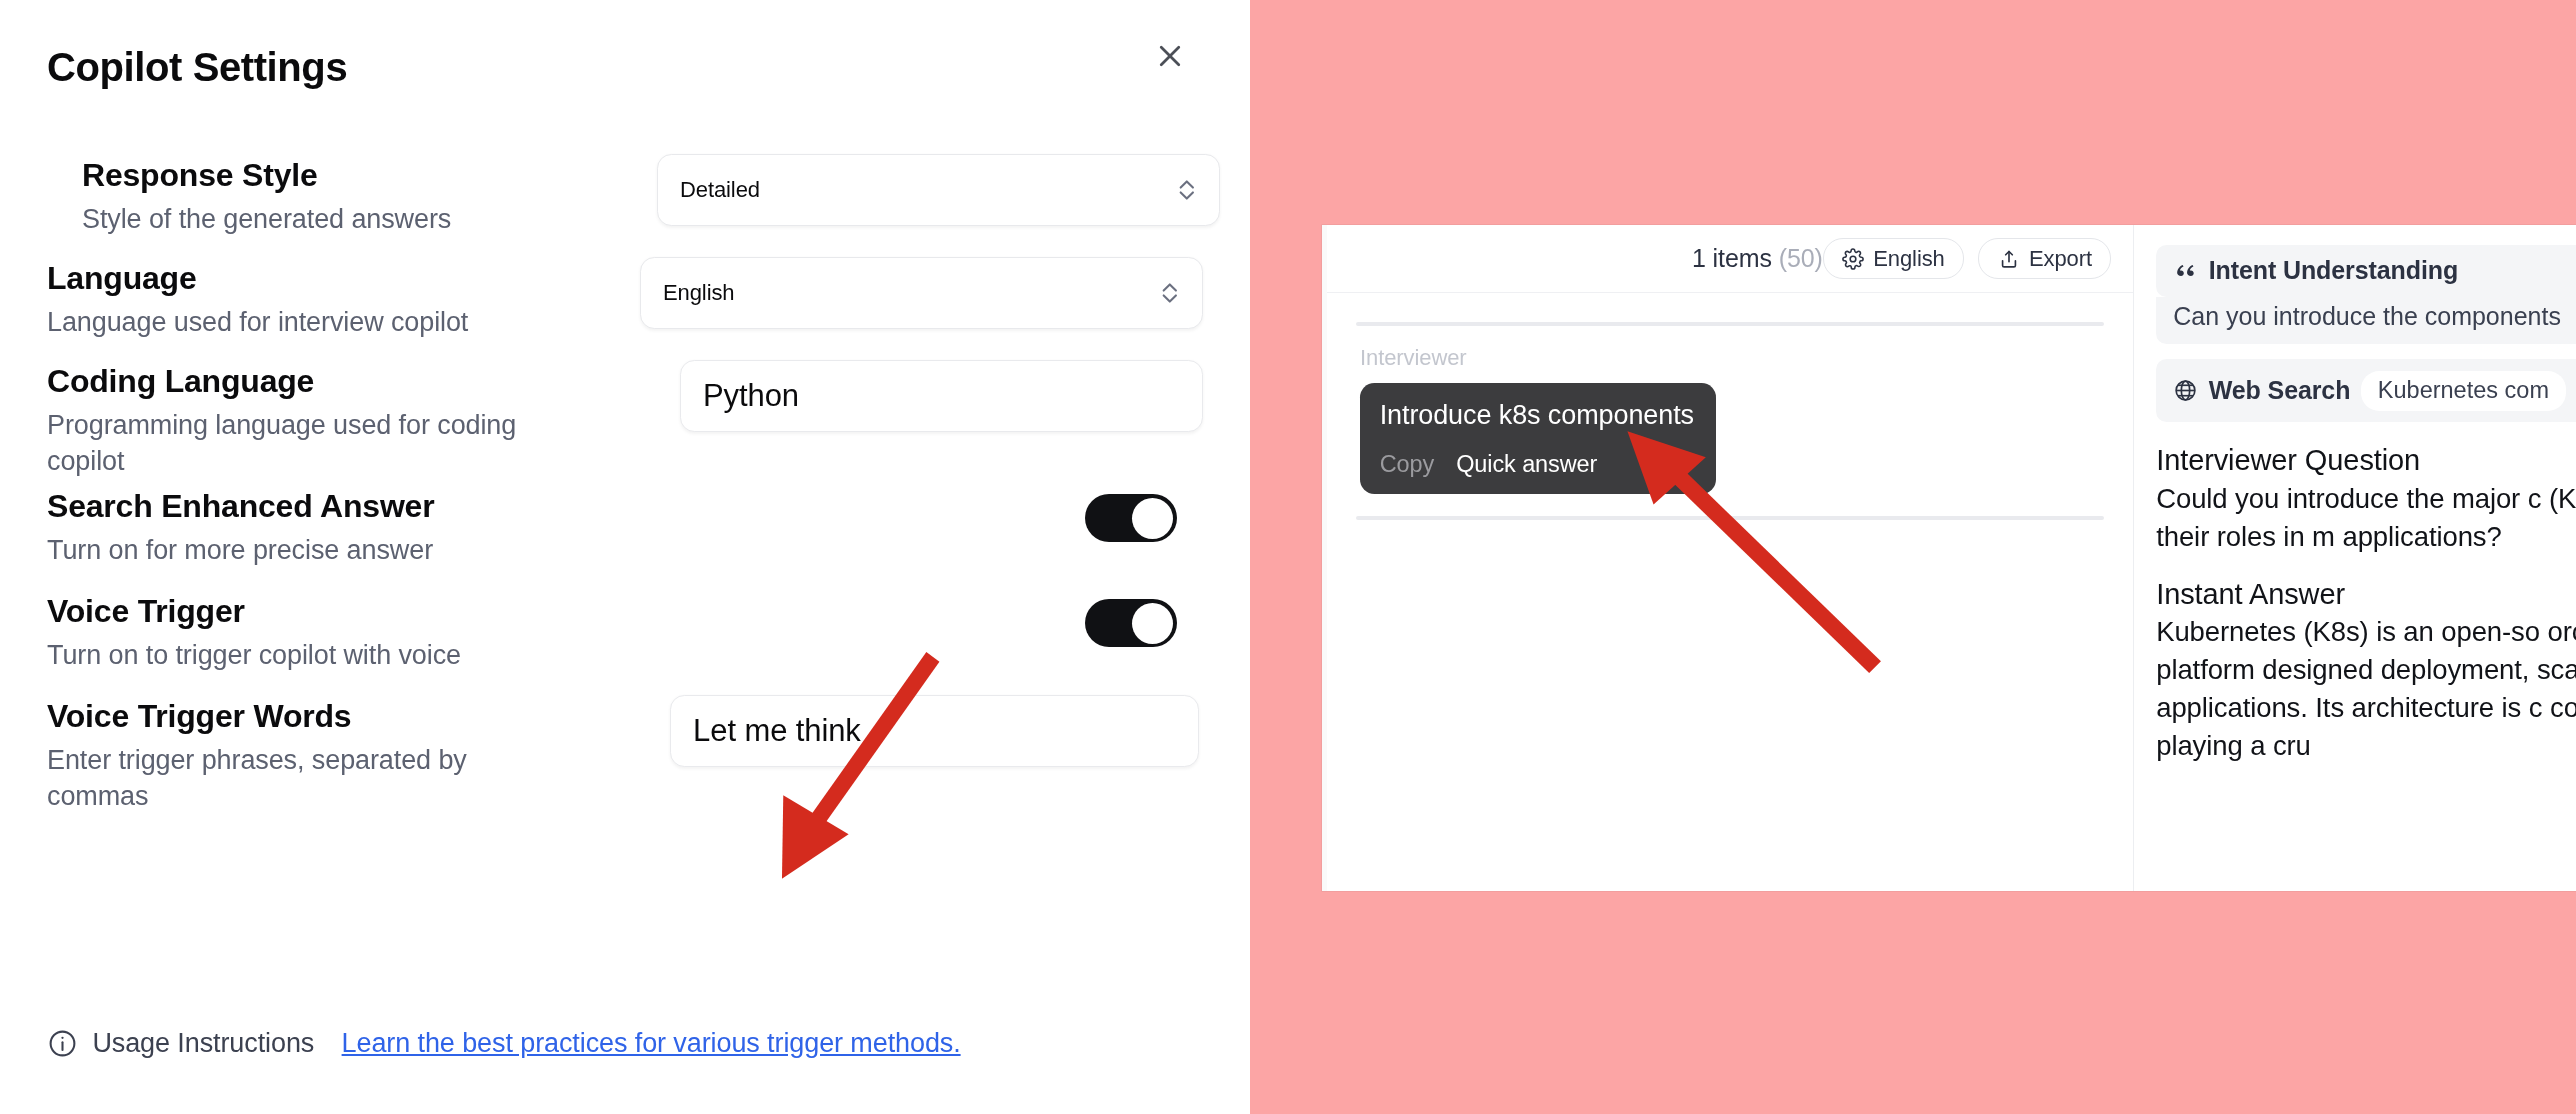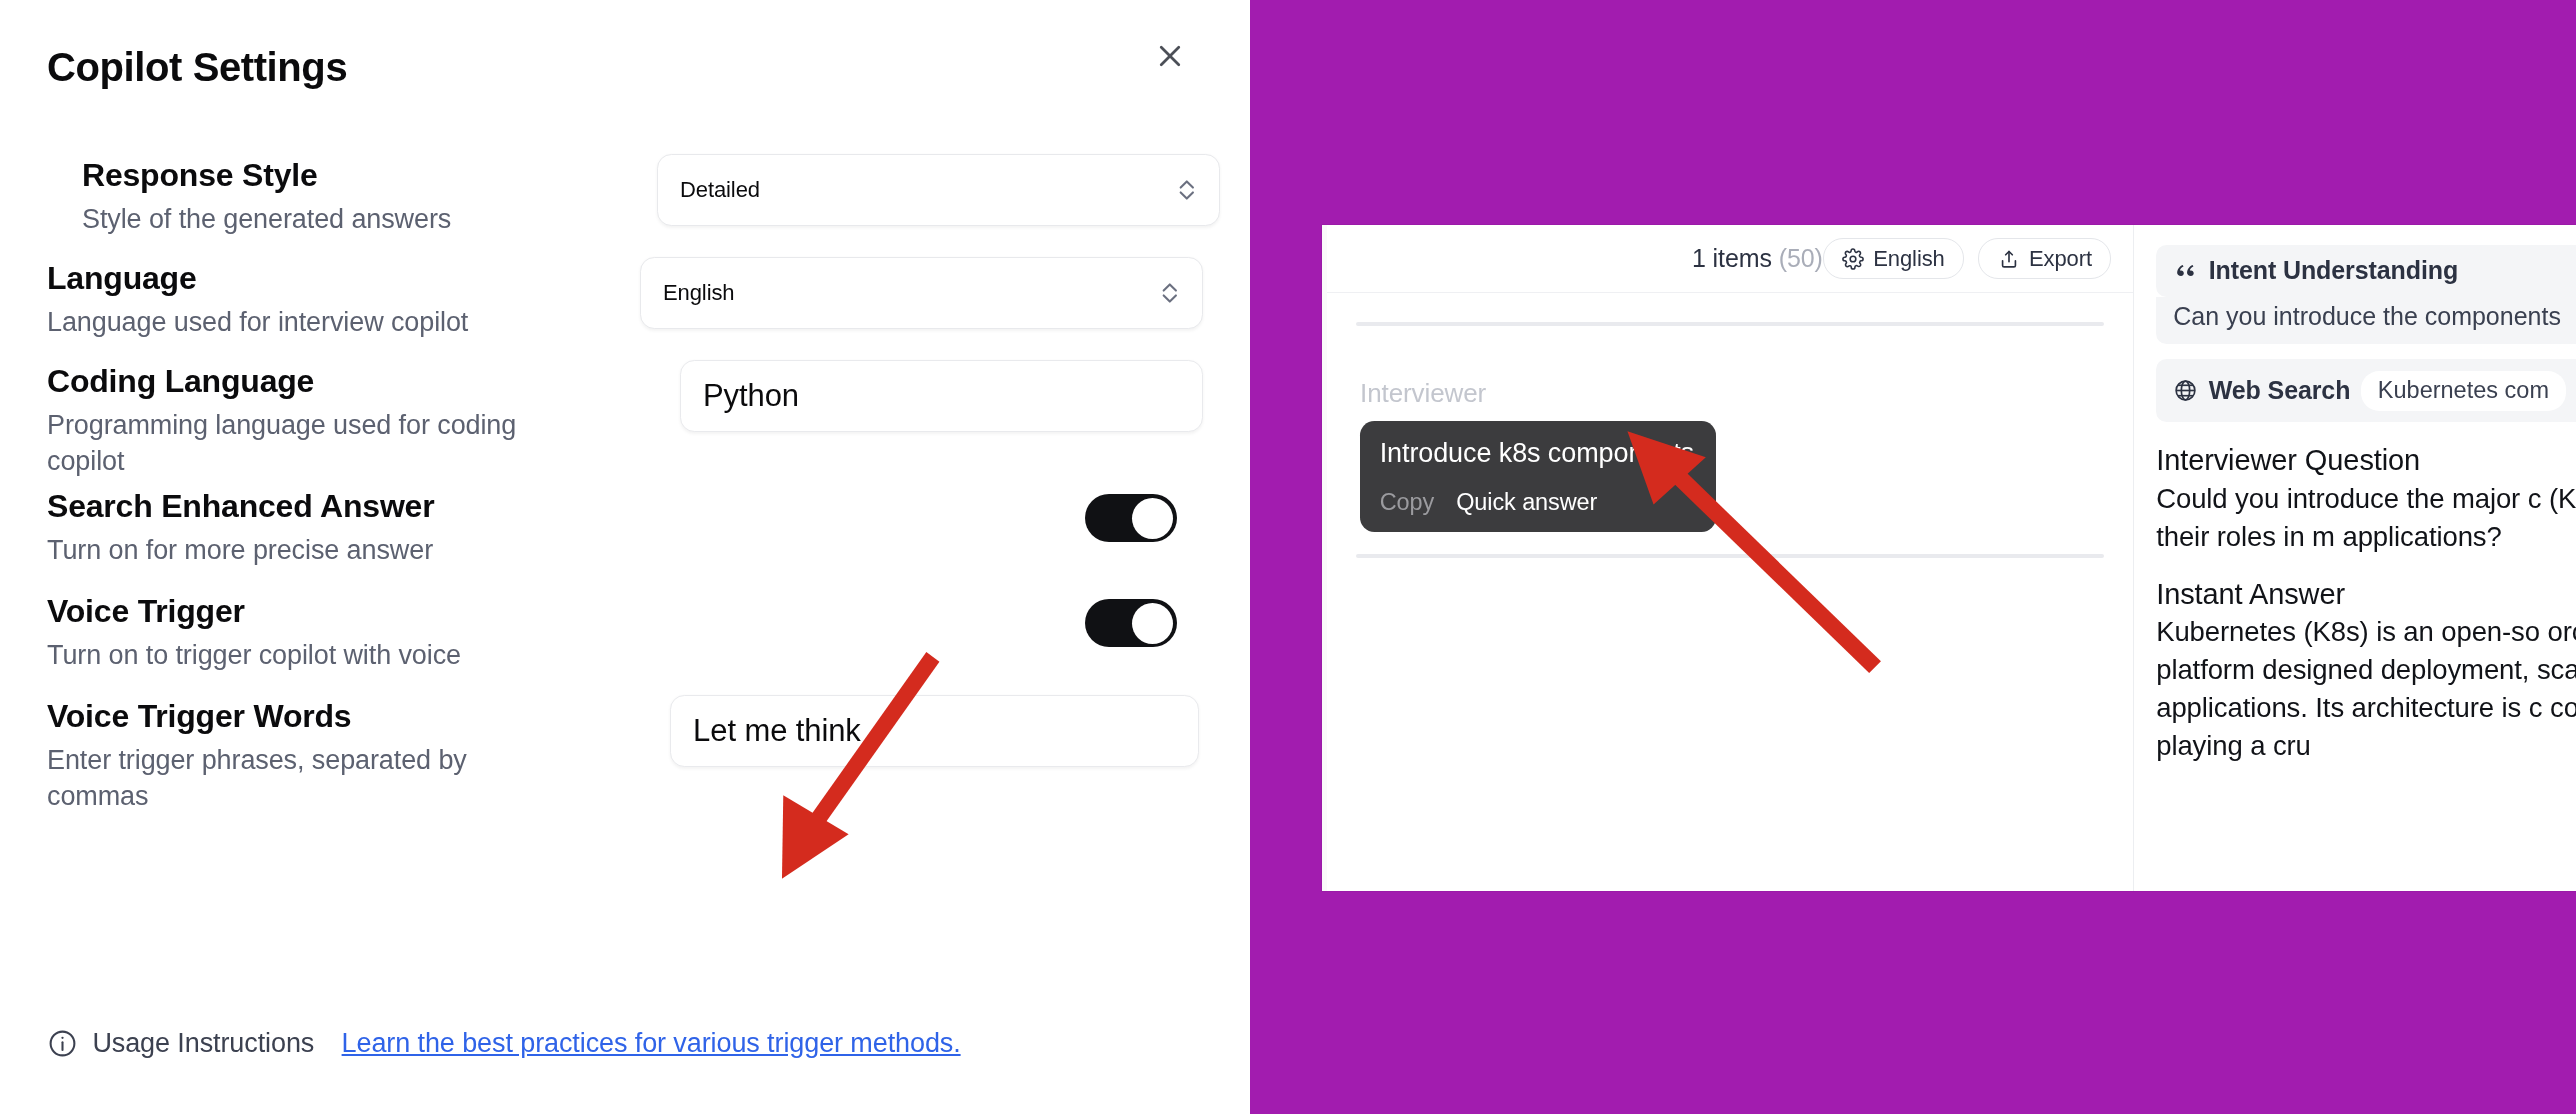--- a/index.html
+++ b/index.html
@@ -3,21 +3,21 @@
 <meta charset="utf-8">
 <title>Copilot Settings</title>
 <style>
   * { box-sizing: border-box; margin: 0; padding: 0; }
   html, body {
     width: 2576px; height: 1114px;
     background: #000000;
     font-family: "Liberation Sans", sans-serif;
     overflow: hidden;
   }
-  #root { position: relative; width: 2576px; height: 1114px; background: #a21caf; }
+  #root { position: relative; width: 2576px; height: 1114px; background: #fca5a5; }
 
   
   .settings-panel {
     position: absolute; left: 0; top: 0;
     width: 1250px; height: 1114px;
     background: #ffffff;
     overflow: hidden;
   }
   .panel-title {
     position: absolute; left: 47px; top: 47px;
@@ -140,22 +140,22 @@
     border: 1.3px solid #e4e6ea; background: #fff;
     display: flex; align-items: center; gap: 9.2px;
     padding: 0 18.3px; cursor: pointer;
     font-size: 22px; color: #2c3242; letter-spacing: -0.1px;
   }
   .pill-btn svg { width: 22px; height: 22px; display: block; flex: 0 0 22px; }
 
   .transcript-body { position: relative; padding: 0 29px; }
   .divider-line { height: 3.9px; background: #e9eaee; border-radius: 2px; margin-top: 29px; }
   .speaker-label {
-    font-size: 26px; color: #c3c6ce; letter-spacing: -0.1px;
-    margin-top: 52px; margin-left: 3.9px;
+    font-size: 22px; color: #c3c6ce; letter-spacing: -0.1px;
+    margin-top: 19px; margin-left: 3.9px;
   }
   .bubble {
     margin-top: 11.8px; margin-left: 3.9px;
     width: 356px;
     background: #3c3c3e;
     border-radius: 14.4px;
     padding: 17px 19.6px 15.7px 19.6px;
   }
   .bubble-text {
     font-size: 27px; color: #ffffff; line-height: 1.18;

